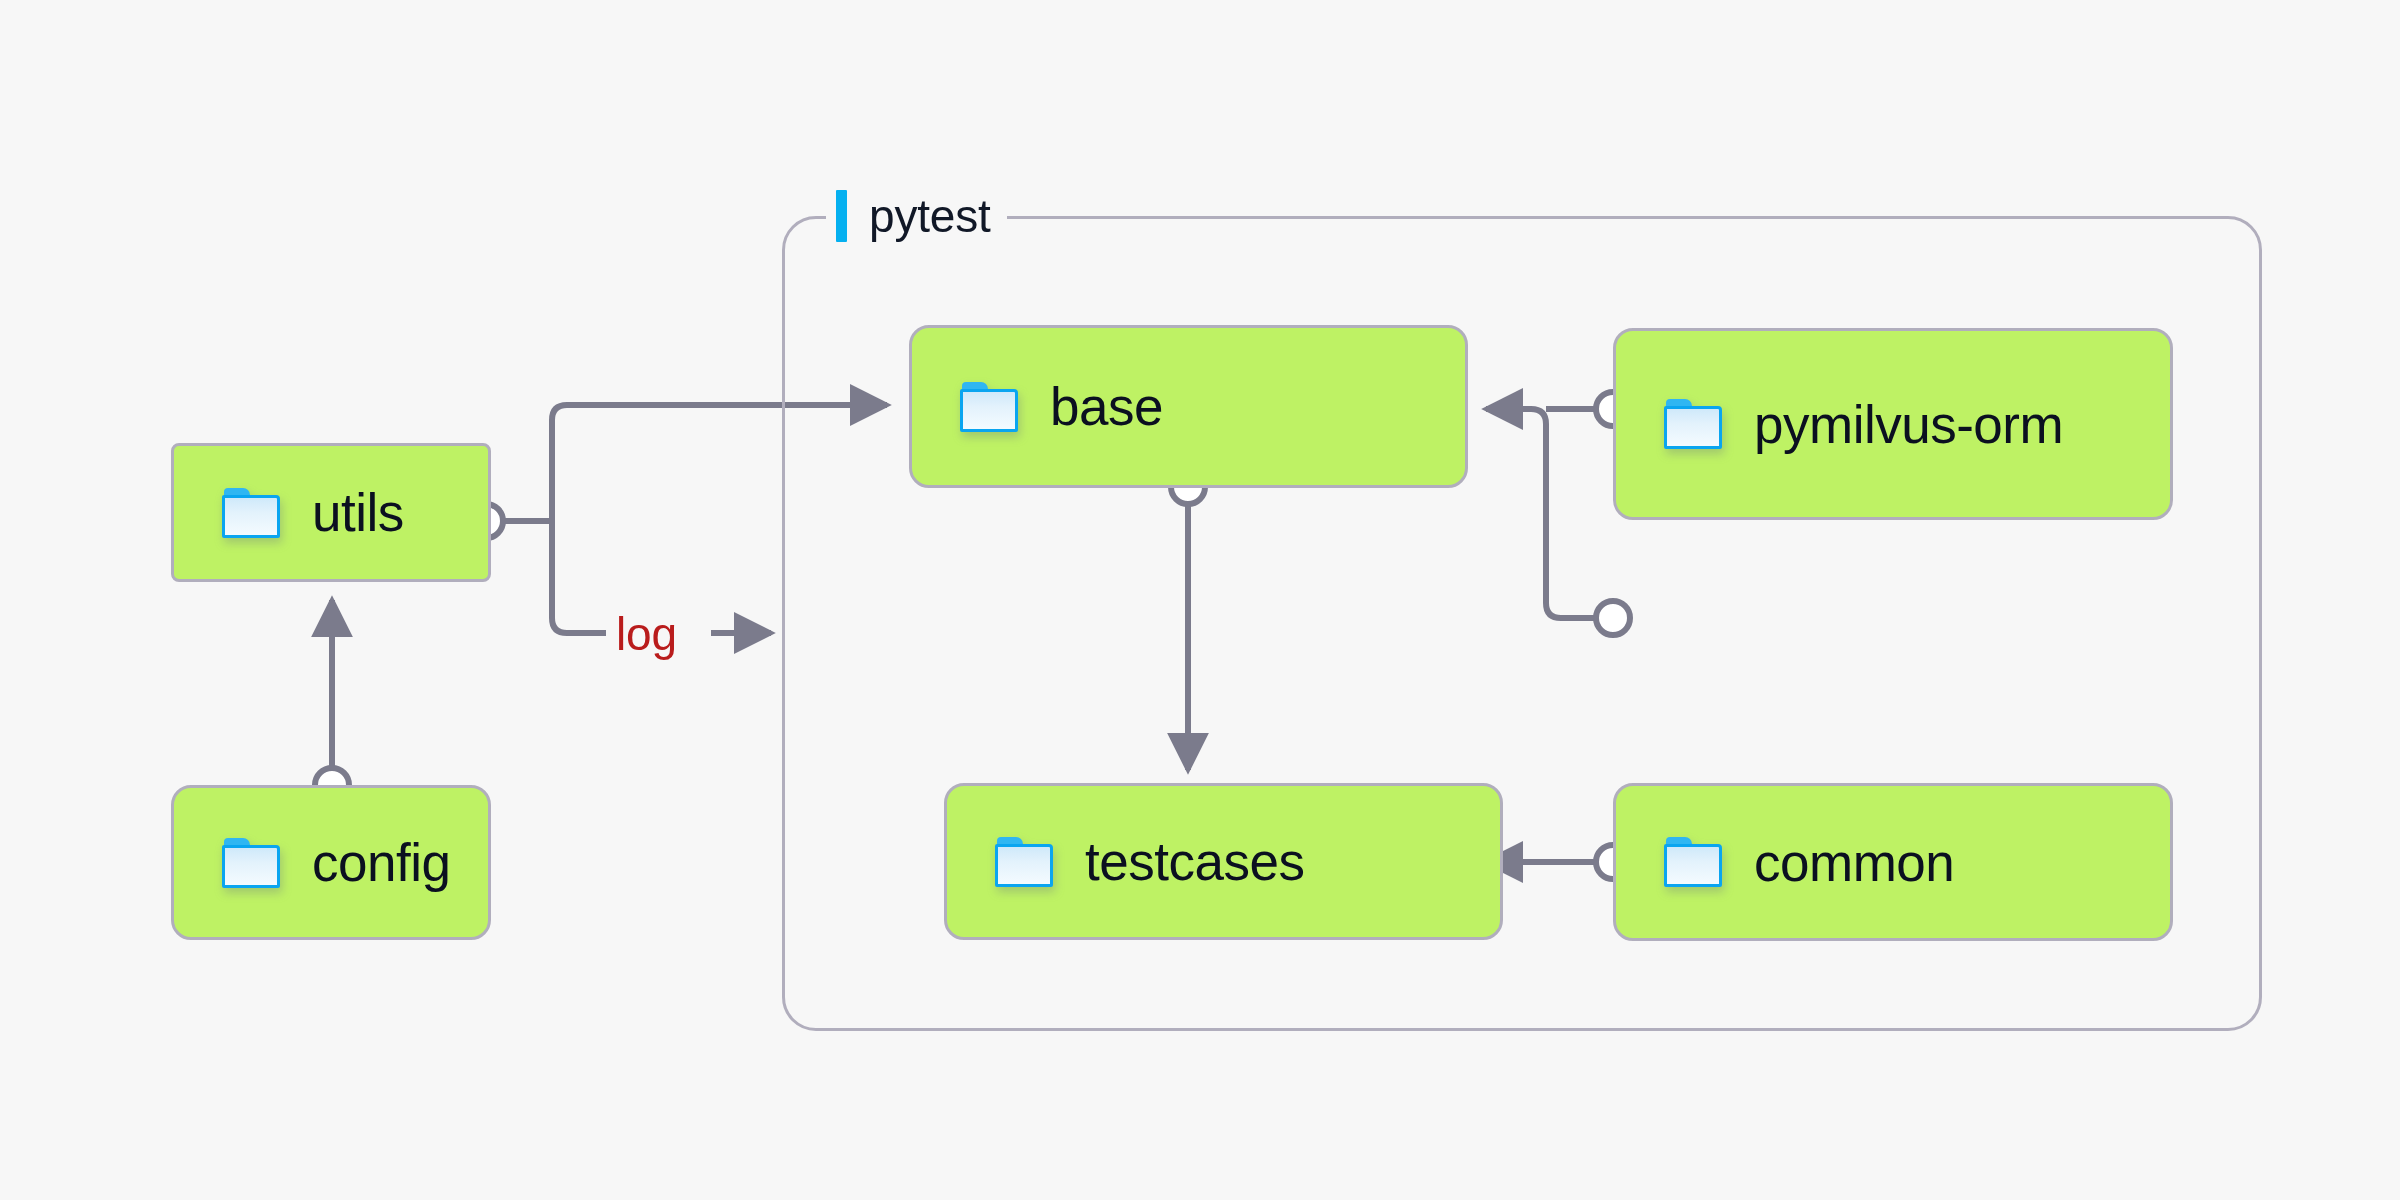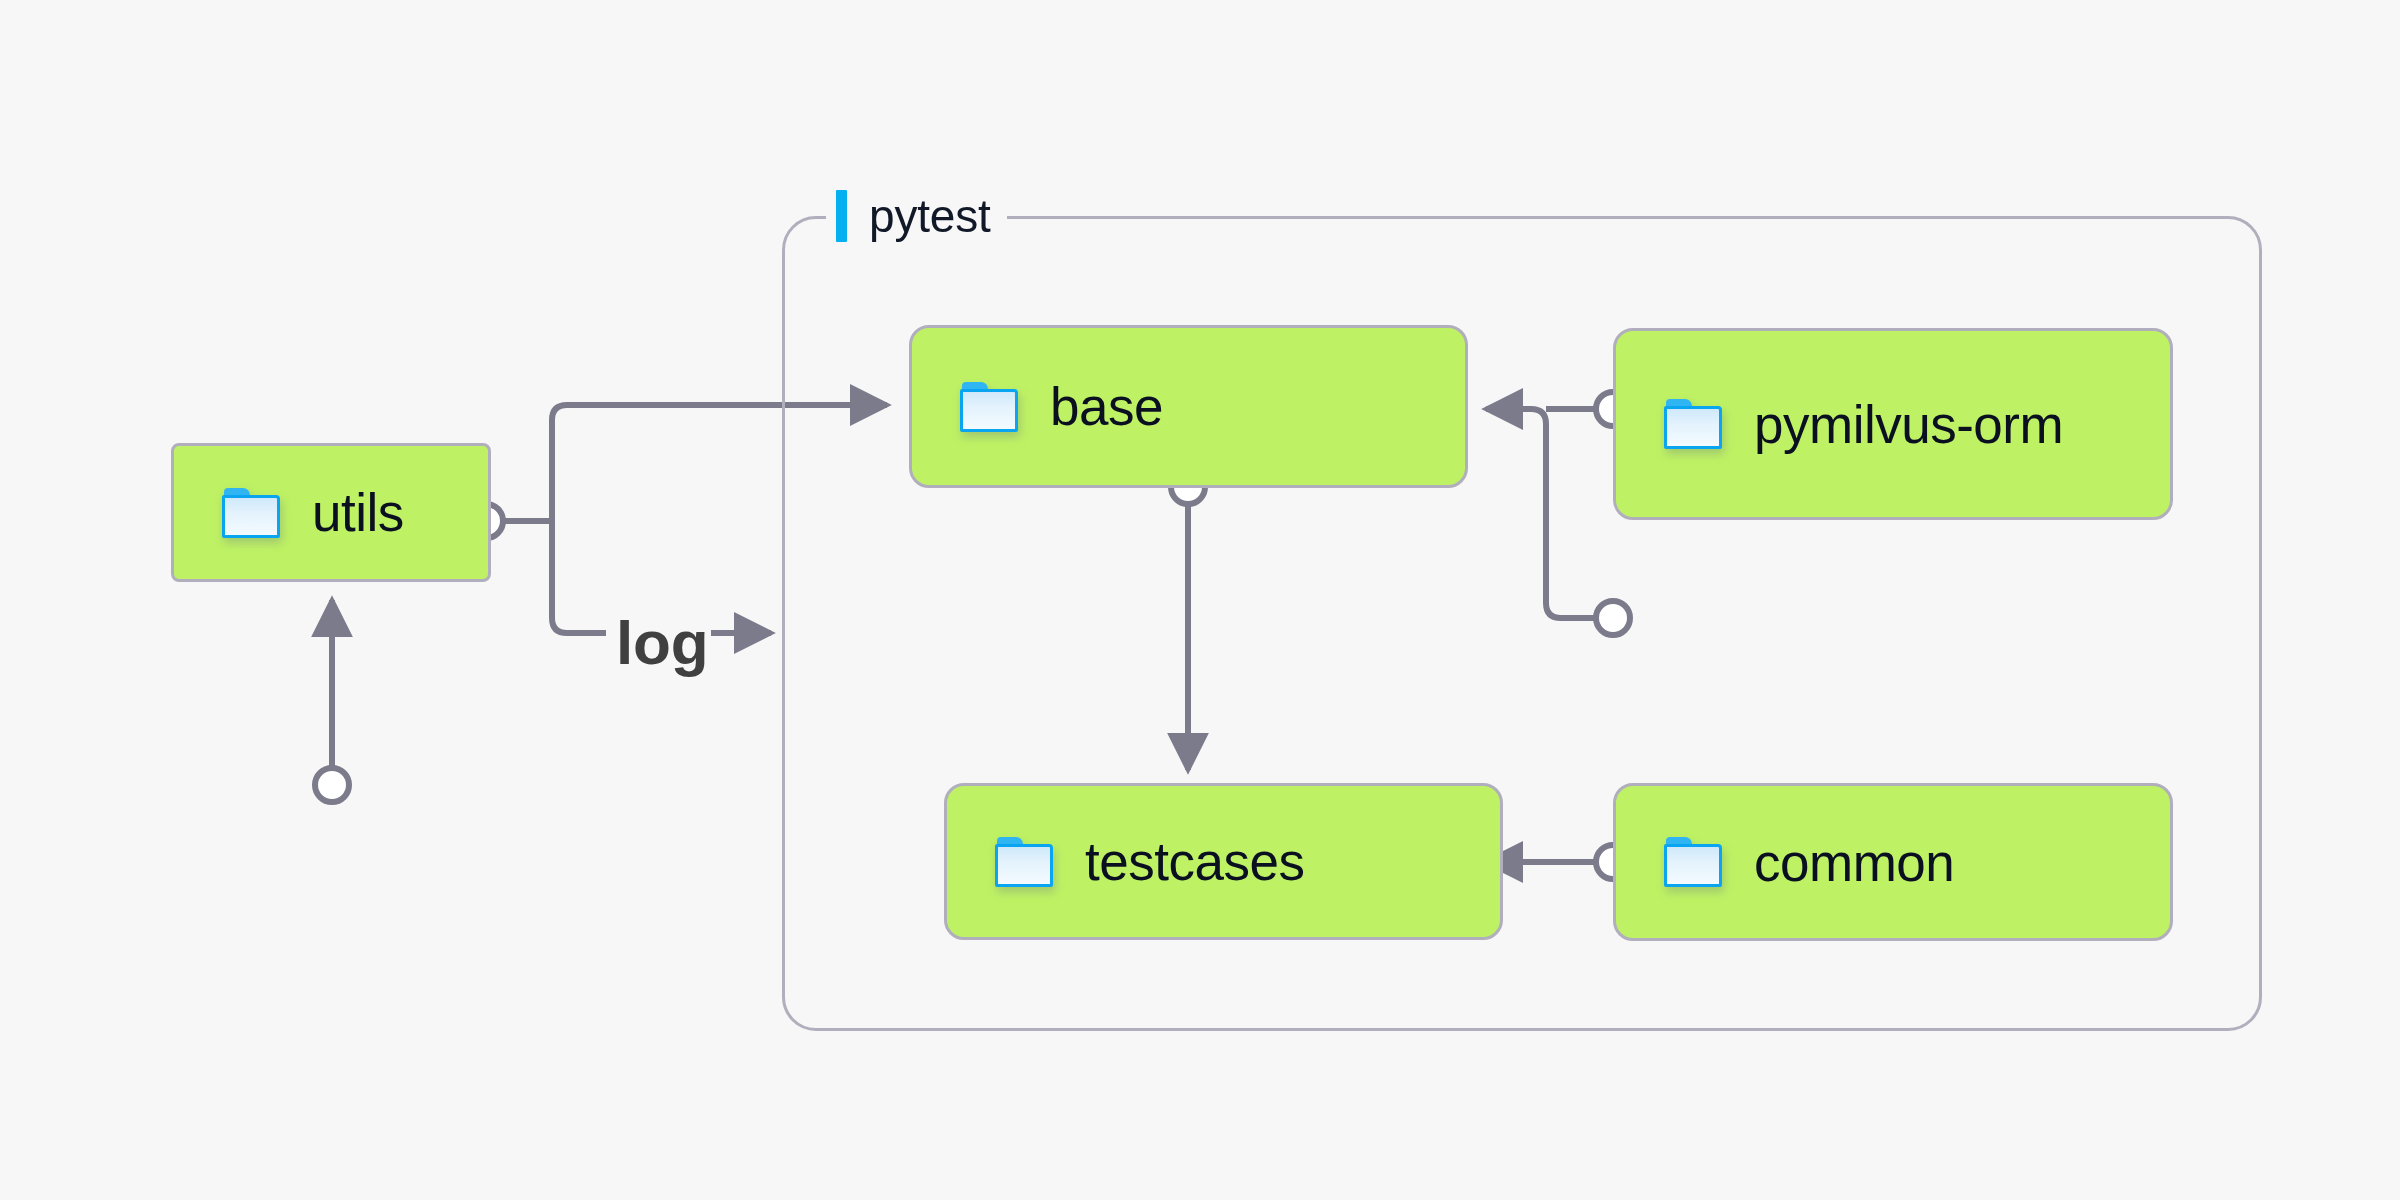--- a/index.html
+++ b/index.html
@@ -106,25 +106,24 @@
     height: 43px;
     box-sizing: border-box;
     border: 3px solid #0aa5f0;
     border-radius: 2px 4px 2px 2px;
     background: linear-gradient(180deg, #cfe9fa 0%, #e3f2fc 40%, #f4fbff 100%);
   }
 
   
   .edge-text {
     position: absolute;
-    font-size: 62px;
-    color: #404040;
+    font-size: 46px;
+    color: #b91c1c;
     letter-spacing: -0.2px;
     white-space: nowrap;
-    font-weight: bold;
   }
 </style>
 </head>
 <body>
 
 <div id="canvas">
 
   <svg id="edges" viewBox="0 0 2400 1200" width="2400" height="1200" xmlns="http://www.w3.org/2000/svg">
     <defs>
       <marker id="arrowhead" markerWidth="7" markerHeight="7" refX="6.2" refY="3.5" orient="auto" markerUnits="strokeWidth">
@@ -176,20 +175,27 @@
   </div>
 
   <div class="node" style="left:155px; top:443px; width:320px; height:139px;border-radius:8px;">
     <span class="folder-icon">
       <span class="f-tab"></span>
         <span class="f-body"></span>
     </span>
     <span class="node-label">utils</span>
   </div>
 
+  <div class="node" style="left:155px; top:785px; width:320px; height:155px;">
+    <span class="folder-icon">
+      <span class="f-tab"></span>
+        <span class="f-body"></span>
+    </span>
+    <span class="node-label">config</span>
+  </div>
 
   <div class="node" style="left:893px; top:325px; width:559px; height:163px;">
     <span class="folder-icon">
       <span class="f-tab"></span>
         <span class="f-body"></span>
     </span>
     <span class="node-label">base</span>
   </div>
 
   <div class="node" style="left:928px; top:783px; width:559px; height:157px;">

